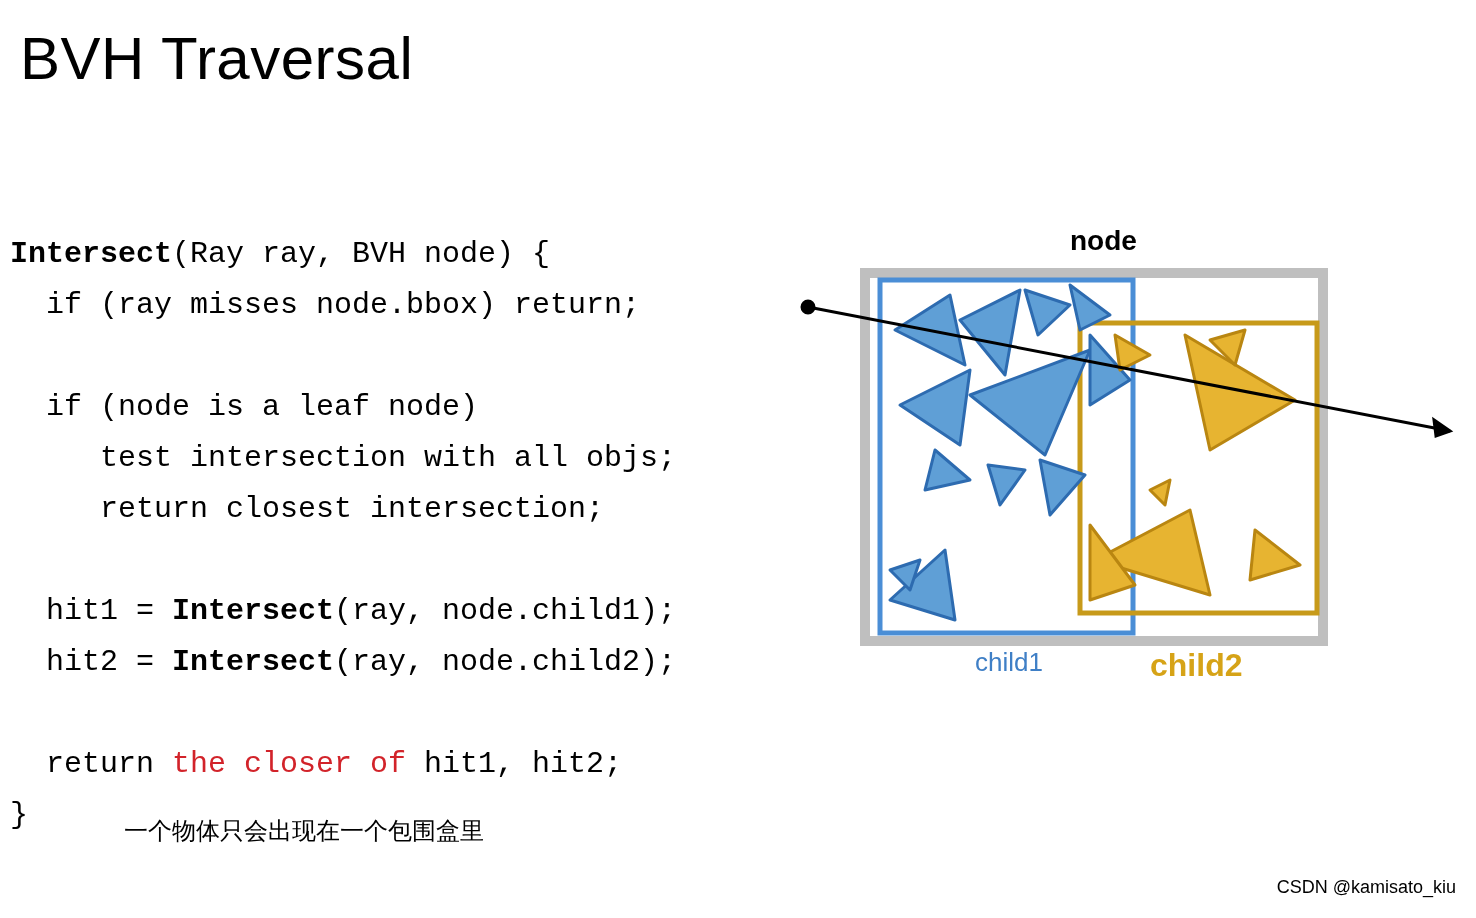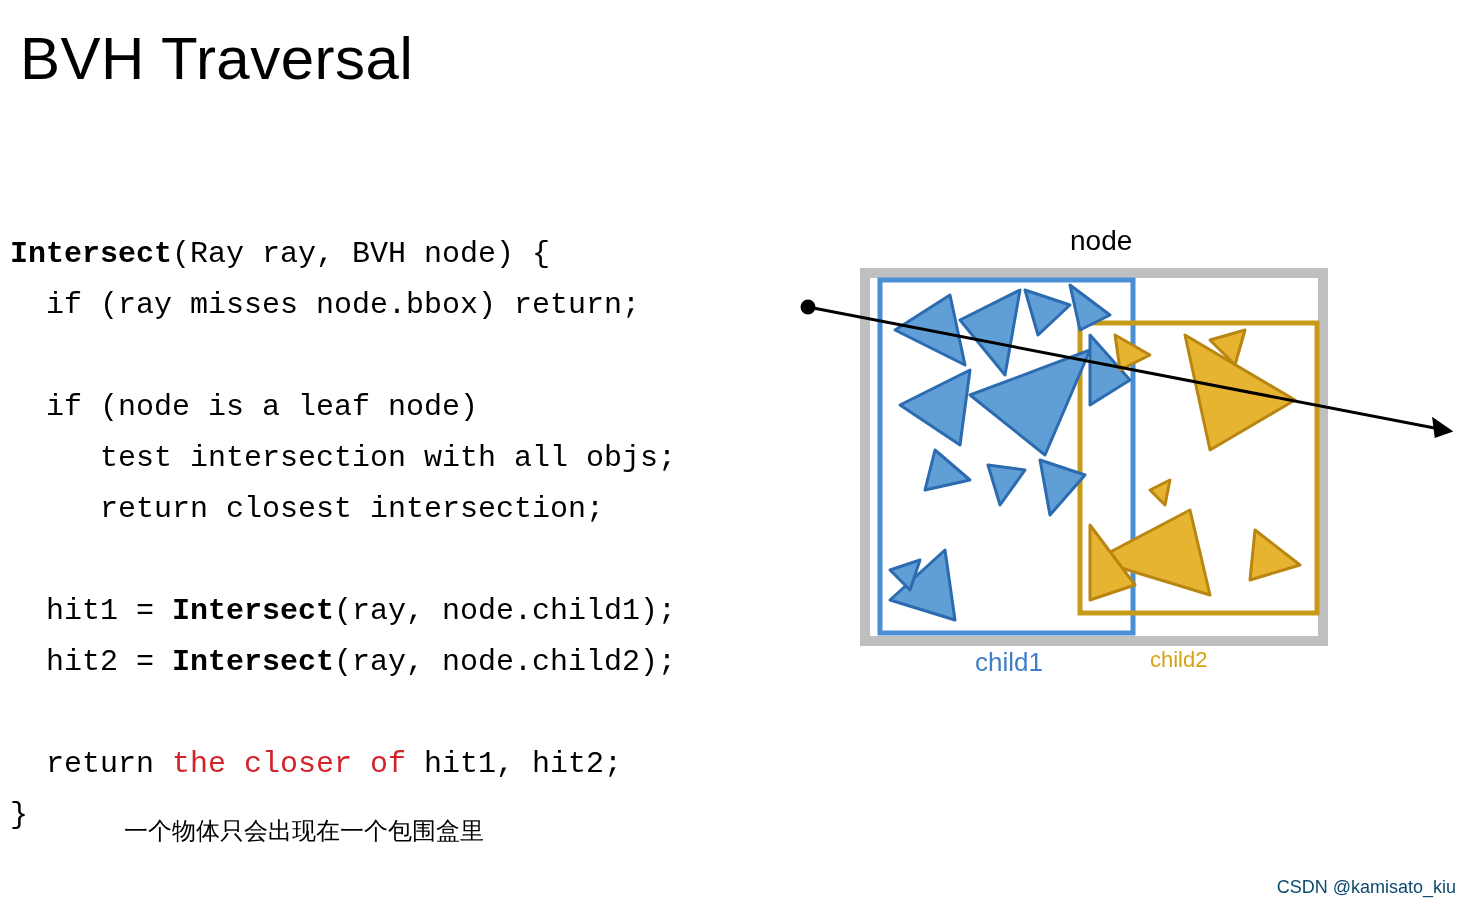--- a/index.html
+++ b/index.html
@@ -40,52 +40,52 @@
     font-size: 24px;
     line-height: 36px;
     color: #000;
     font-weight: 400;
   }
   .watermark {
     position: absolute;
     right: 20px;
     bottom: 20px;
     font-size: 18px;
-    color: #0c4a6e;
+    color: #000000;
     font-family: Arial, sans-serif;
   }
   .diagram {
     position: absolute;
     top: 225px;
     left: 790px;
     width: 680px;
     height: 470px;
   }
   .label-node {
     position: absolute;
     top: 0px;
     left: 280px;
     font-size: 28px;
-    font-weight: 400;
+    font-weight: 700;
     color: #000;
   }
   .label-child1 {
     position: absolute;
     top: 422px;
     left: 185px;
     font-size: 26px;
     font-weight: 400;
     color: #3f7fc6;
   }
   .label-child2 {
     position: absolute;
     top: 422px;
     left: 360px;
-    font-size: 22px;
-    font-weight: 400;
+    font-size: 32px;
+    font-weight: 700;
     color: #d6a317;
   }
 </style>
 </head>
 <body>
 
 <div class="title">BVH Traversal</div>
 
 <div class="code"><span class="bold">Intersect</span><span>(Ray ray, BVH node) {</span>
 <span>  if (ray misses node.bbox) return;</span>

